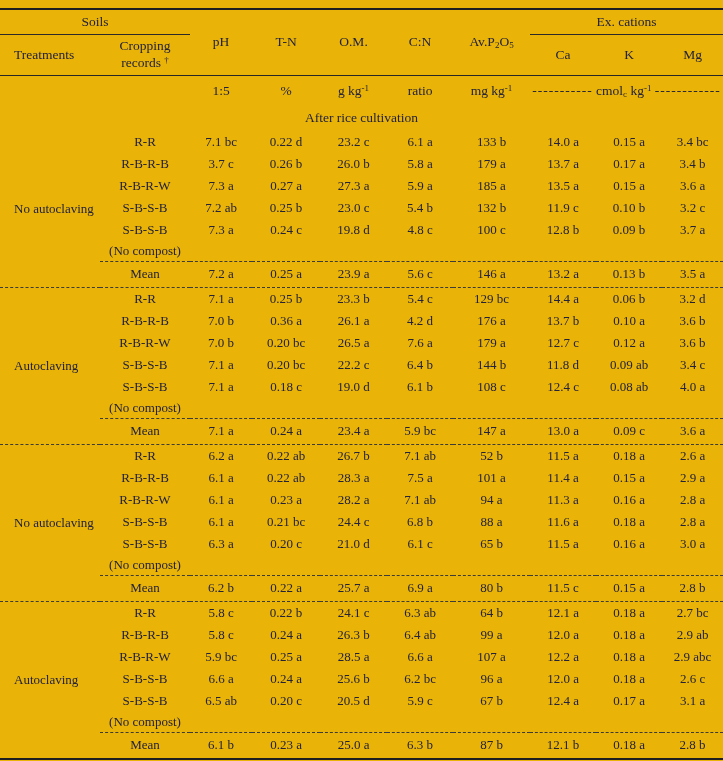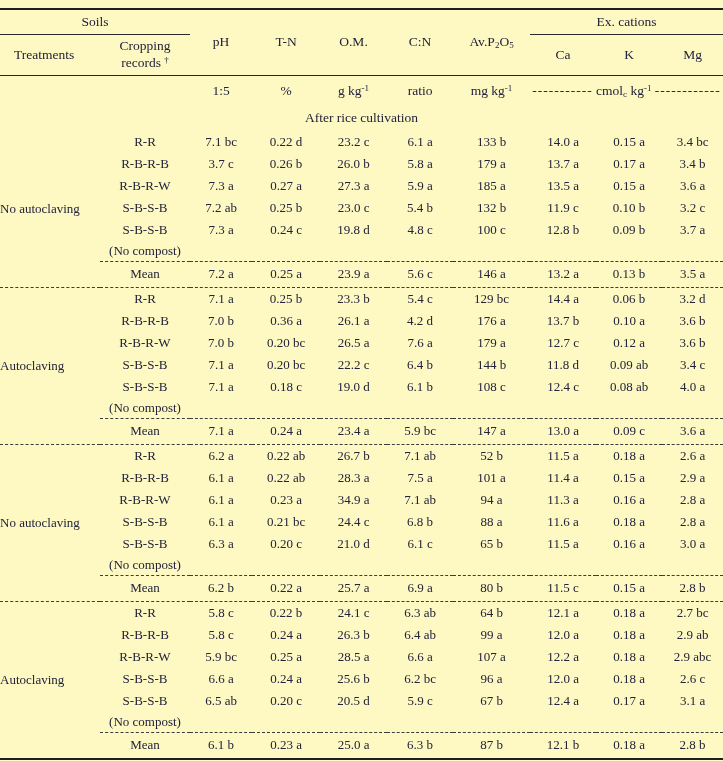--- a/index.html
+++ b/index.html
@@ -1,19 +1,19 @@
 <!DOCTYPE html>
 <html><head>
 <meta charset="utf-8">
 <style>
   html, body { margin: 0; padding: 0; }
   .page {
     width: 723px;
     height: 761px;
-    background: #fef9c3;
+    background: #eab308;
     box-sizing: border-box;
     padding-top: 8px;
     font-family: "Liberation Serif", "DejaVu Serif", serif;
     color: #22223a;
     overflow: hidden;
   }
   table.soil-table {
     width: 723px;
     border-collapse: collapse;
     table-layout: fixed;
@@ -38,21 +38,21 @@
   tr.section-row td { height: 25px; vertical-align: middle; margin-top: 37px; }
   tr.data-row td { height: 22px; vertical-align: middle; font-size: 13px; }
   tr.label-row td { height: 20px; vertical-align: middle; font-size: 13px; }
   tr.mean-row td {
     height: 25px; vertical-align: middle; font-size: 13px;
     border-top: 1px dashed #3c3c3c;
     border-bottom: 1px dashed #3c3c3c;
   }
   tr.mean-row.last-block td { border-bottom: none; }
   td.treat-cell {
-    text-align: left; padding-left: 0; vertical-align: middle;
+    text-align: left; padding-left: 14px; vertical-align: middle;
     font-size: 13.5px;
     border-bottom: 1px dashed #3c3c3c;
   }
   td.treat-cell.last-block { border-bottom: none; }
   sup { font-size: 9px; vertical-align: baseline; position: relative; top: -0.45em; }
   sub { font-size: 9px; vertical-align: baseline; position: relative; top: 0.25em; }
   .dash { letter-spacing: 1px; }
 </style>
 </head>
 <body>
@@ -279,21 +279,21 @@
           <td class="val-cell">7.5 a</td>
           <td class="val-cell">101 a</td>
           <td class="val-cell">11.4 a</td>
           <td class="val-cell">0.15 a</td>
           <td class="val-cell">2.9 a</td>
         </tr>
         <tr class="data-row">
           <td class="crop-cell">R-B-R-W</td>
           <td class="val-cell">6.1 a</td>
           <td class="val-cell">0.23 a</td>
-          <td class="val-cell">34.9 a</td>
+          <td class="val-cell">28.2 a</td>
           <td class="val-cell">7.1 ab</td>
           <td class="val-cell">94 a</td>
           <td class="val-cell">11.3 a</td>
           <td class="val-cell">0.16 a</td>
           <td class="val-cell">2.8 a</td>
         </tr>
         <tr class="data-row">
           <td class="crop-cell">S-B-S-B</td>
           <td class="val-cell">6.1 a</td>
           <td class="val-cell">0.21 bc</td>

